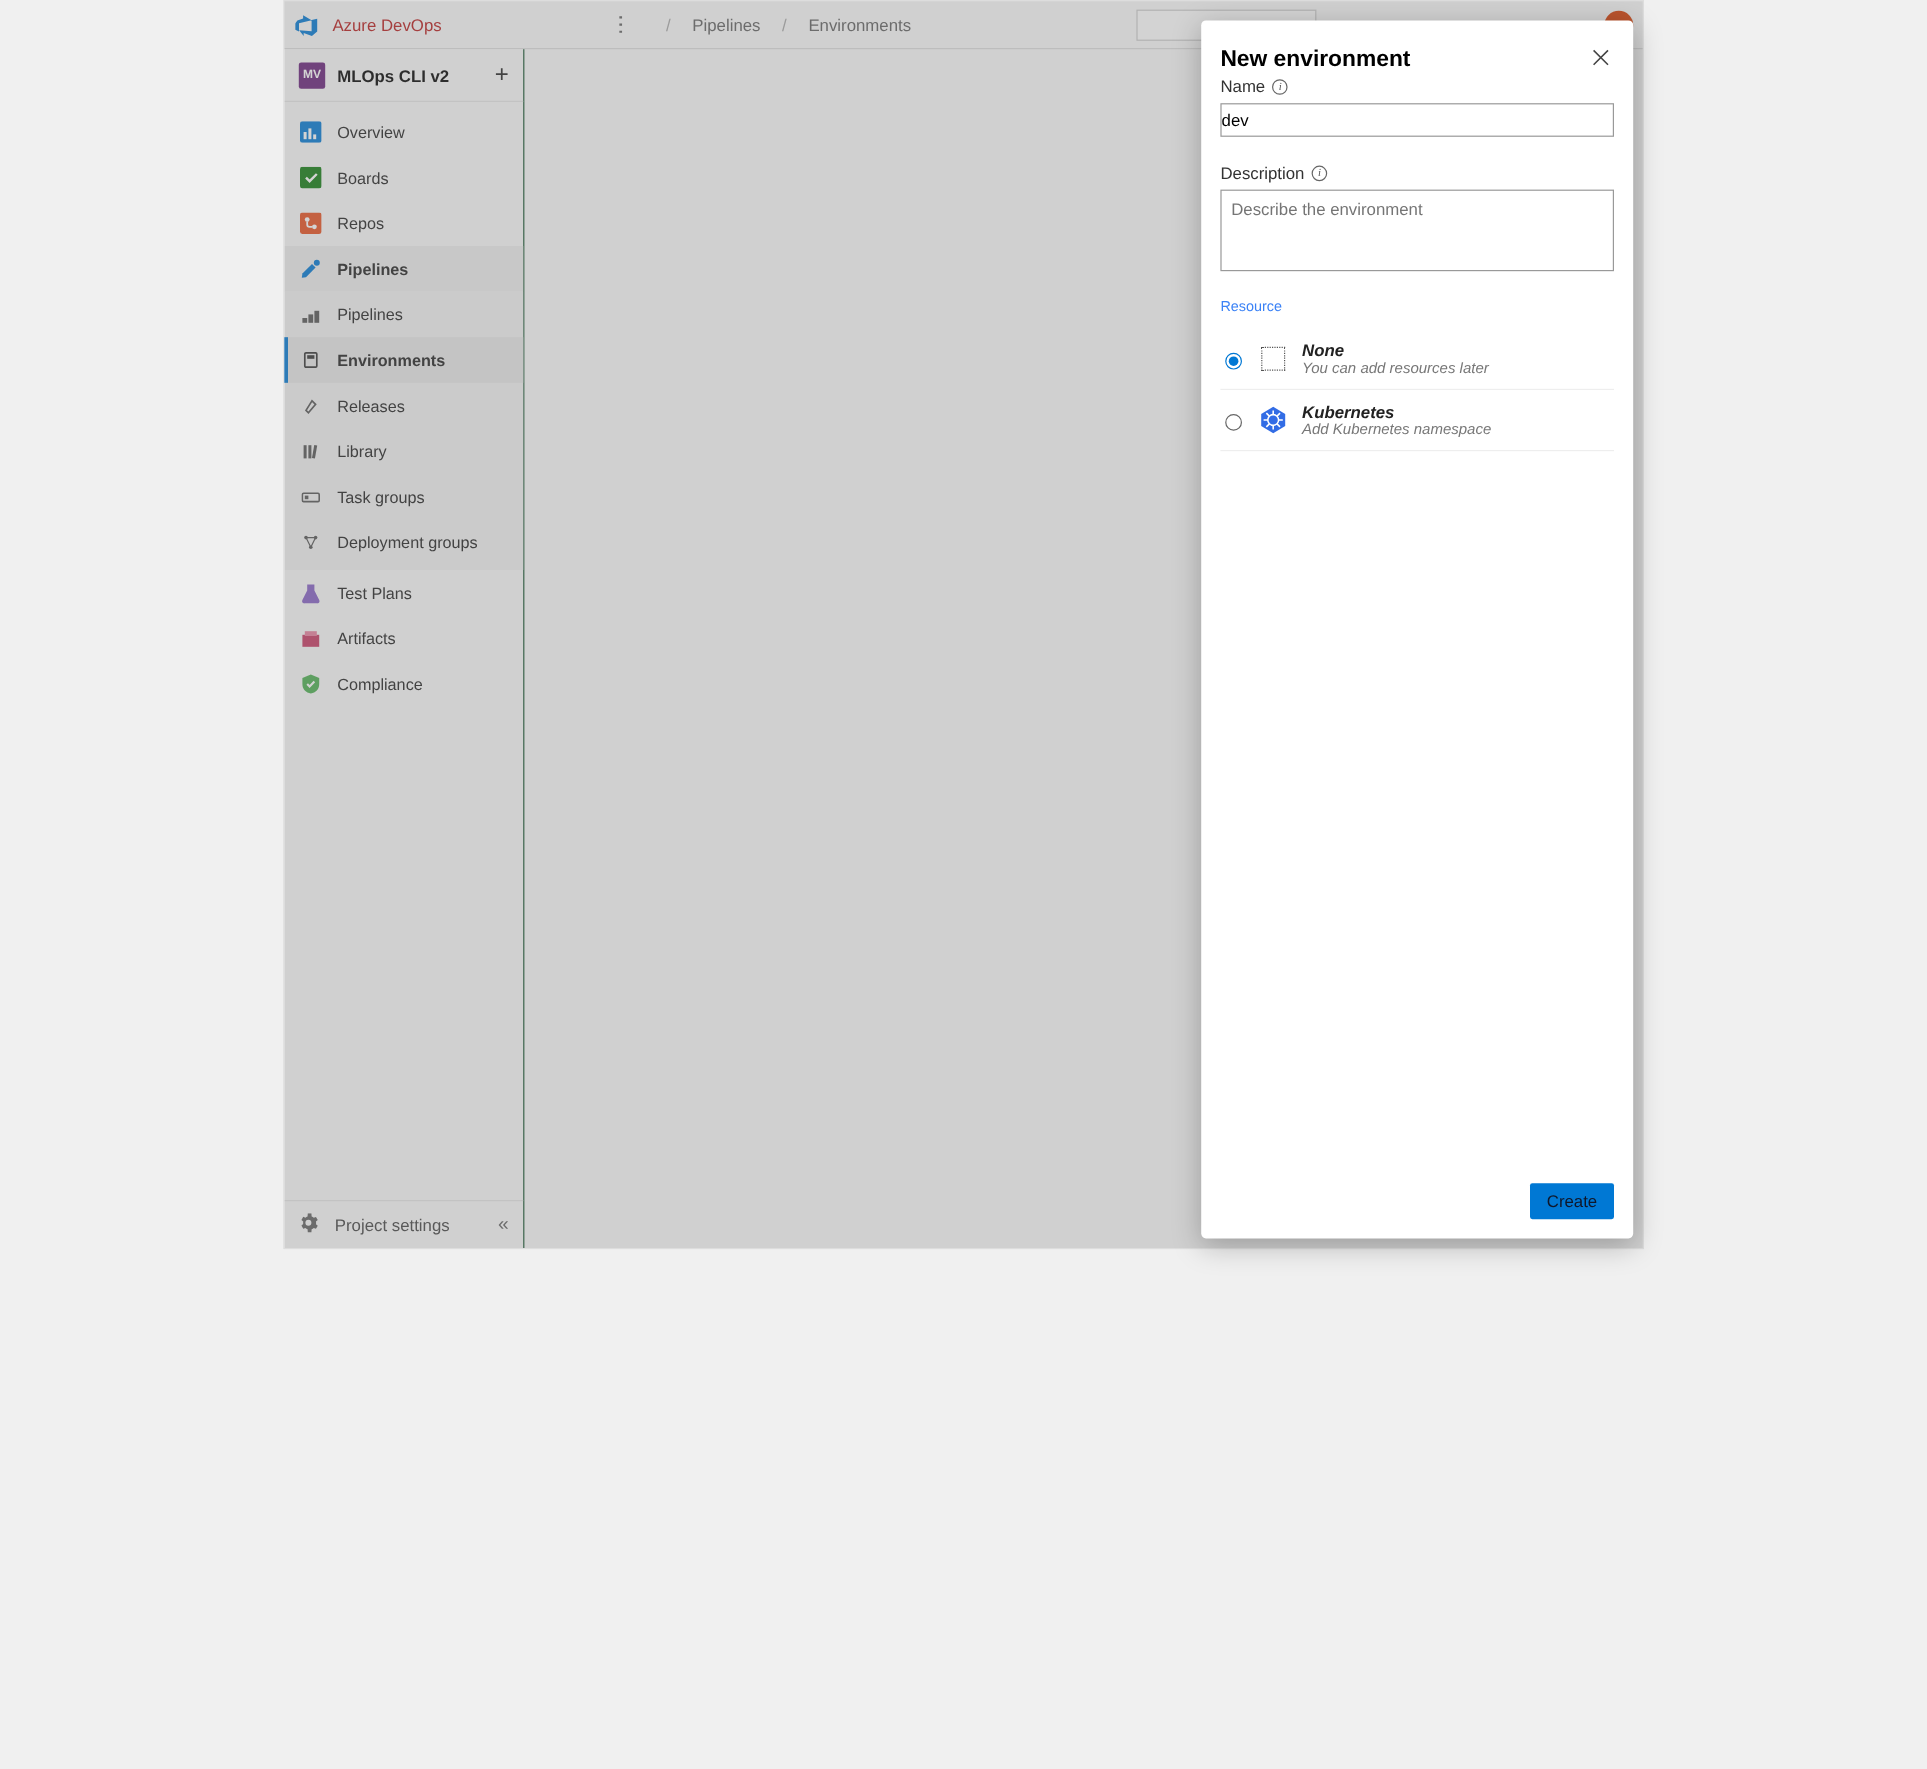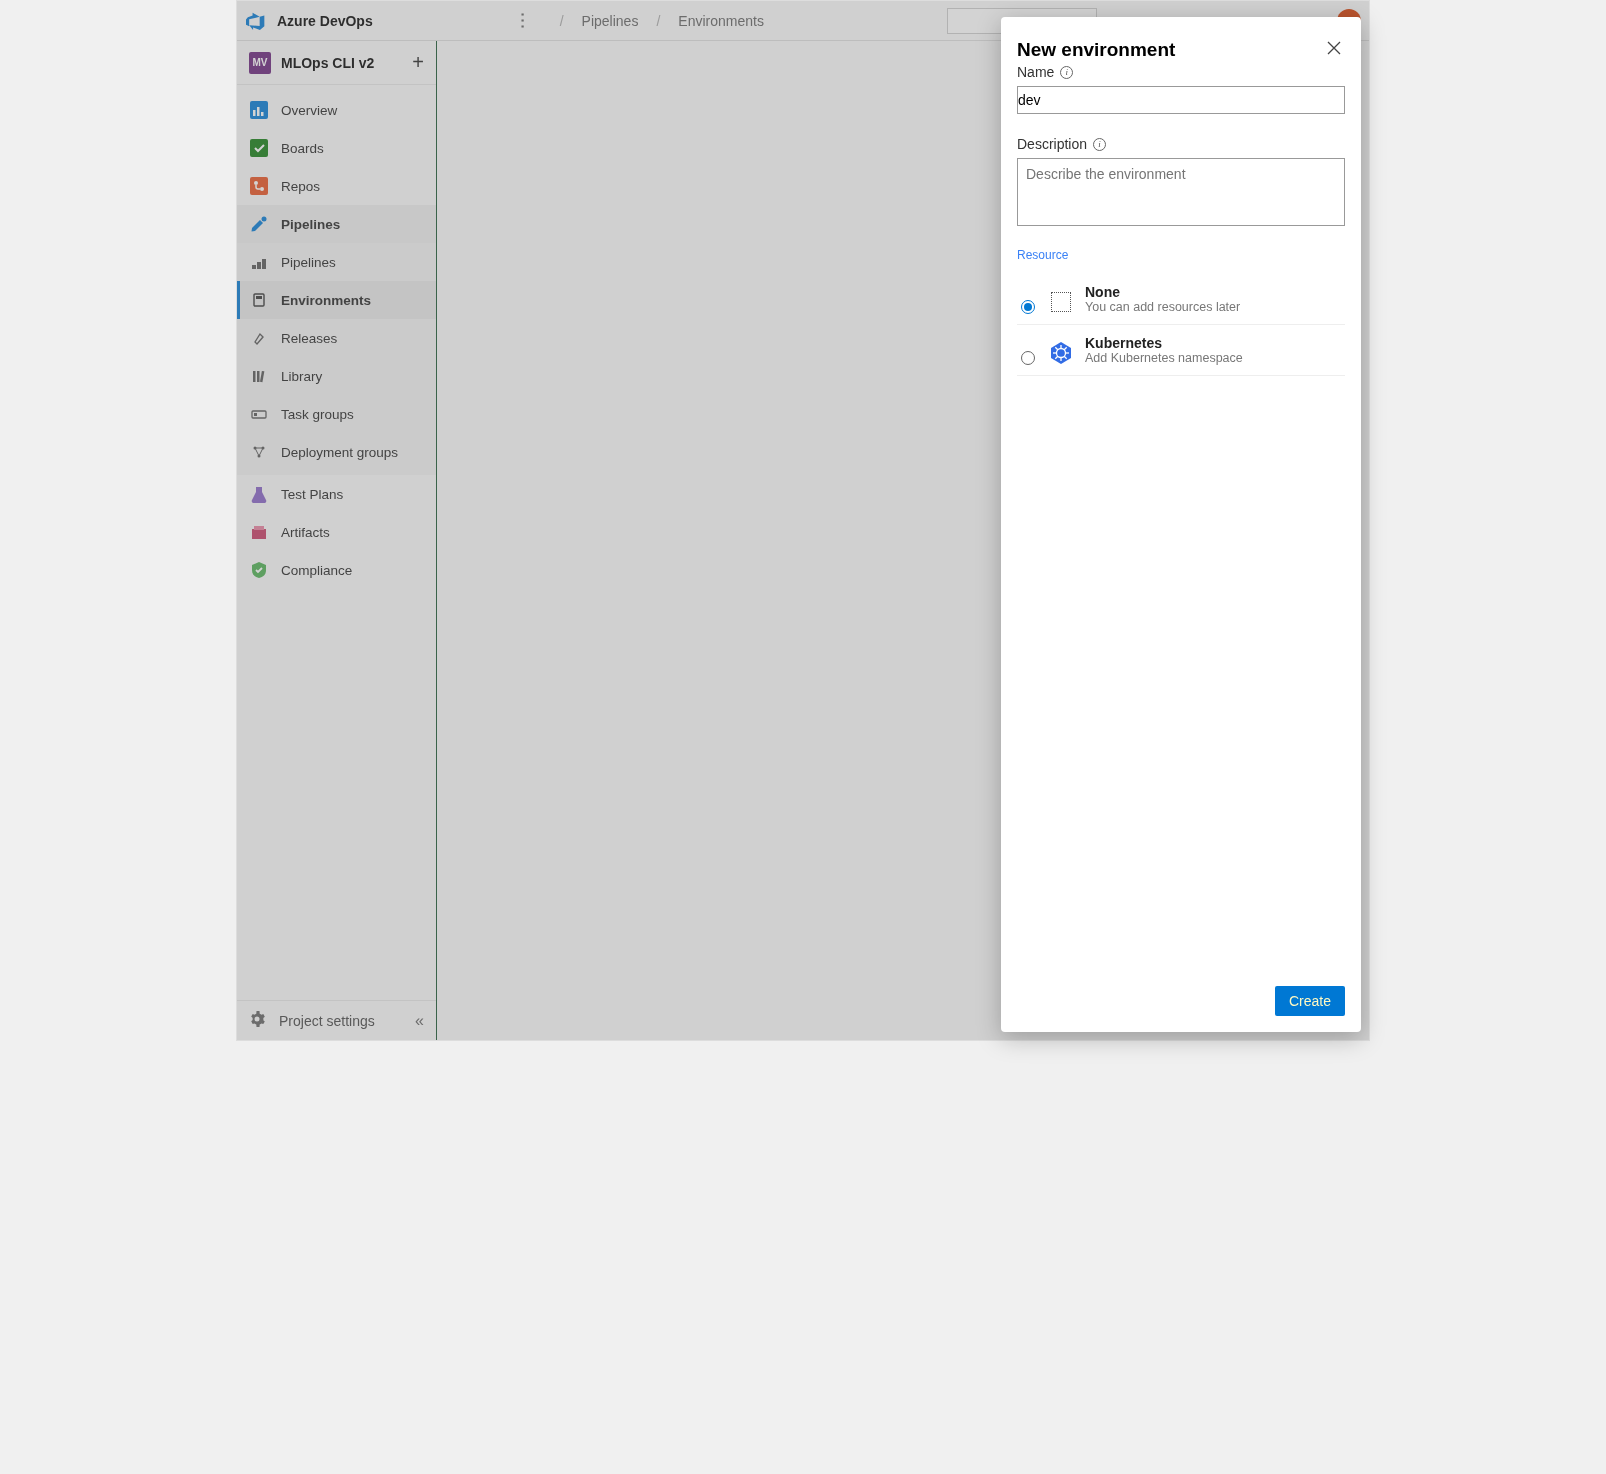--- a/index.html
+++ b/index.html
@@ -2,21 +2,21 @@
 <html><head>
 <meta charset="utf-8">
 <style>
   * { box-sizing: border-box; margin: 0; padding: 0; }
   html, body { height: 100%; font-family: "Segoe UI", Arial, sans-serif; background: #f0f0f0; overflow: hidden; }
   .app { position: relative; width: 1134px; height: 1041px; margin: 0 auto; background: #fafafa; border: 1px solid #ddd; }
 
   
   .topbar { display: flex; align-items: center; height: 40px; border-bottom: 1px solid #ddd; padding: 0 8px; }
   .logo { width: 22px; height: 22px; margin-right: 10px; display:inline-flex; align-items:center; justify-content:center; }
-  .brand { color: #000000; font-weight: 700; font-size: 14px; }
+  .brand { color: #b91c1c; font-weight: 400; font-size: 14px; }
   .topbar .crumbs { display: flex; align-items: center; margin-left: 130px; color: #616161; font-size: 14px; gap: 18px; }
   .topbar .more { margin: 0 10px; color: #616161; font-size: 18px; letter-spacing: 1px; cursor: pointer; transform: rotate(90deg); }
   .crumb-sep { color: #aaa; }
   .crumb { color: #616161; }
   .topbar .searchbox { margin-left: auto; width: 150px; height: 26px; border: 1px solid #ccc; background: #fff; }
   .avatar { width: 24px; height: 24px; border-radius: 50%; background: #d83b01; margin-left: 240px; }
 
   
   .sidebar { position: absolute; top: 40px; left: 0; bottom: 0; width: 200px; border-right: 1px solid #14532d; background: #fafafa; }
   .proj-row { display: flex; align-items: center; padding: 10px 12px; border-bottom: 1px solid #e6e6e6; margin-bottom:6px; }
@@ -46,30 +46,30 @@
   .panel { position:absolute; top:16px; right:8px; bottom:8px; width: 360px; background:#fff; border-radius:4px; box-shadow: 0 6px 24px rgba(0,0,0,0.25); padding: 18px 16px 16px 16px; display:flex; flex-direction:column; }
   .panel-head { display:flex; align-items:center; justify-content:space-between; }
   .panel-head h2 { font-size: 19px; font-weight: 600; }
   .close-x { font-size: 18px; color: #444; cursor:pointer; padding:4px; }
   .field-label { font-size: 14px; color:#333; margin-bottom:6px; display:flex; align-items:center; gap:6px; }
   .info-ic { width:13px; height:13px; border:1px solid #666; border-radius:50%; display:inline-flex; align-items:center; justify-content:center; font-size:9px; color:#555; font-style:italic; font-family:serif; }
   .text-input { width:100%; border:1px solid #999; padding:5px 0; font-size:14px; font-family:inherit; }
   .textarea { width:100%; border:1px solid #999; padding:7px 8px; font-size:14px; font-family:inherit; height:68px; resize:none; }
   .section-gap { height: 22px; }
   .section-label { font-size:12px; color:#3b82f6; margin-bottom:12px; }
-  .resource-opt { display:flex; align-items:flex-end; padding:10px 0; border-bottom:1px solid #eee; cursor:pointer; }
+  .resource-opt { display:flex; align-items:center; padding:10px 0; border-bottom:1px solid #eee; cursor:pointer;font-style:italic; }
   .resource-opt:last-of-type { border-bottom:1px solid #eee; }
   .radio { width:14px; height:14px; border:1px solid #666; border-radius:50%; margin:3px 14px 0 4px; position:relative; flex-shrink:0; }
   .radio.selected { border-color:#0078d4; }
   .radio.selected::after { content:""; position:absolute; inset:2px; background:#0078d4; border-radius:50%; }
   .res-icon { width:24px; height:24px; margin-right:12px; display:inline-flex; align-items:center; justify-content:center; flex-shrink:0; }
   .res-text .t1 { font-size:14px; font-weight:600; color:#222; }
   .res-text .t2 { font-size:12.5px; color:#777; }
   .panel-footer { margin-top:auto; display:flex; justify-content:flex-end; padding-top:12px; }
-  .create-btn { background:#0078d4; color:#fef9c3; border:none; padding:7px 14px; font-size:14px; cursor:pointer; border-radius:2px; }
+  .create-btn { background:#0078d4; color:#0f172a; border:none; padding:7px 14px; font-size:14px; cursor:pointer; border-radius:2px; }
 
   .dot-square { width:20px; height:20px; border:1.5px dotted #555; }
 </style>
 </head>
 <body>
 
 <div class="app">
 
   <div class="topbar">
     <span class="logo">

